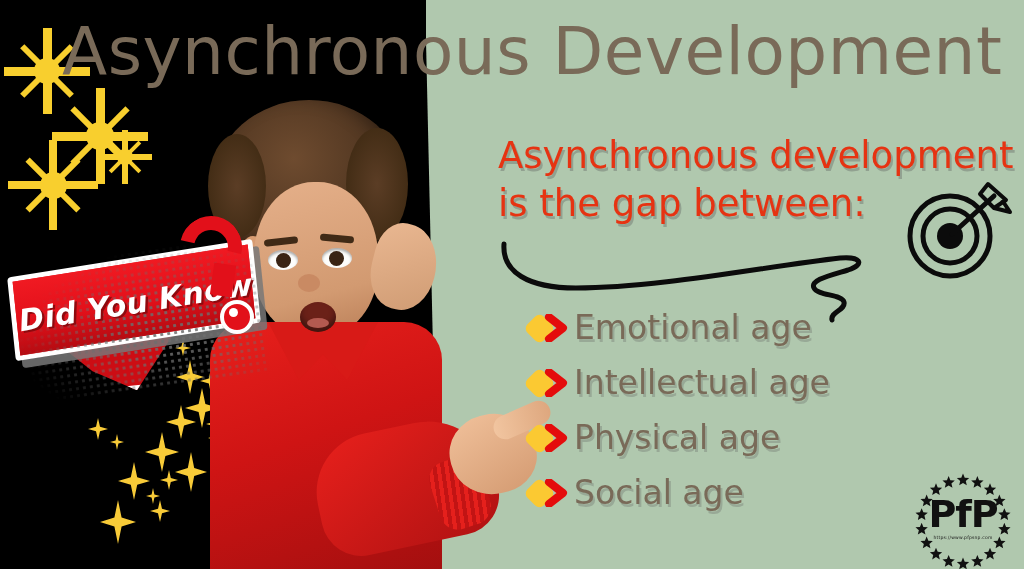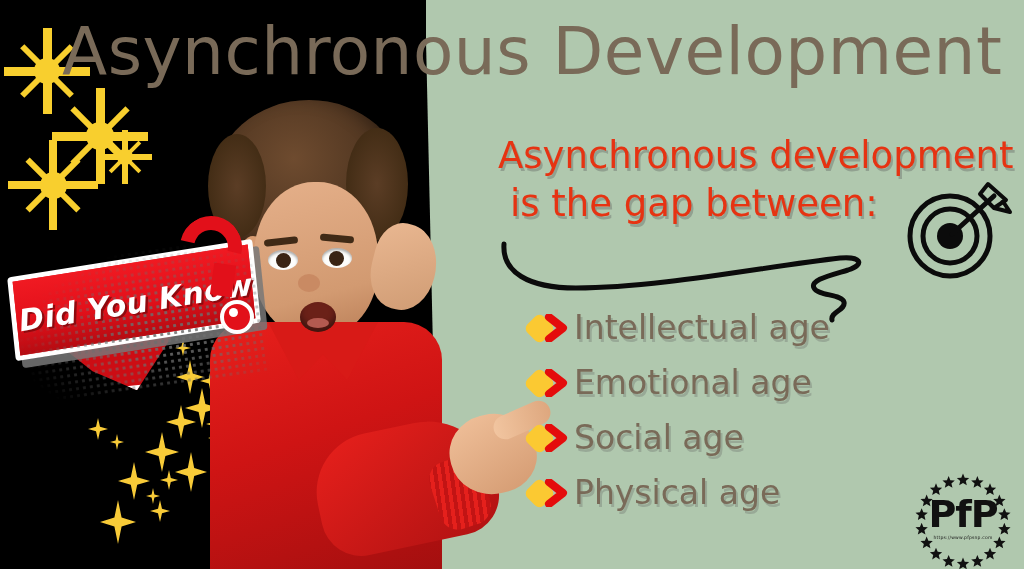--- a/index.html
+++ b/index.html
@@ -242,21 +242,21 @@
   
   .subhead {
     position:absolute; left:498px; top:132px;
     width:520px;
     font-family:"DejaVu Sans", sans-serif;
     font-size:37px; line-height:48px;
     color:#e63312;
     text-shadow:2px 3px 0 rgba(90,90,90,0.35);
     z-index:25;
   }
-  .subhead .l2 { display:block;margin-left:12px; }
+  .subhead .l2 { display:block; }
 
   .squiggle { position:absolute; left:498px; top:238px; width:390px; height:90px; z-index:24; }
 
   .target-icon { position:absolute; left:898px; top:178px; width:118px; height:104px; z-index:24; }
 
   .bullets {
     position:absolute; left:528px; top:300px; width:470px; z-index:25;
   }
   .bullet-row {
     display:flex; align-items:center;
@@ -413,51 +413,51 @@
 
   <div class="bullets">
 
     <div class="bullet-row">
       <span class="bullet-mark">
         <span class="bm-diamond"></span>
         <svg class="bm-chev" viewBox="0 0 28 28">
             <path d="M5 3 L19 14 L5 25" fill="none" stroke="#e40c0c" stroke-width="8" stroke-linecap="round" stroke-linejoin="round"></path>
           </svg>
       </span>
-      <span class="bullet-label">Intellectual age</span>
+      <span class="bullet-label">Emotional age</span>
     </div>
 
     <div class="bullet-row">
       <span class="bullet-mark">
         <span class="bm-diamond"></span>
         <svg class="bm-chev" viewBox="0 0 28 28">
             <path d="M5 3 L19 14 L5 25" fill="none" stroke="#e40c0c" stroke-width="8" stroke-linecap="round" stroke-linejoin="round"></path>
           </svg>
       </span>
-      <span class="bullet-label">Emotional age</span>
+      <span class="bullet-label">Intellectual age</span>
+    </div>
+
+    <div class="bullet-row">
+      <span class="bullet-mark">
+        <span class="bm-diamond"></span>
+        <svg class="bm-chev" viewBox="0 0 28 28">
+            <path d="M5 3 L19 14 L5 25" fill="none" stroke="#e40c0c" stroke-width="8" stroke-linecap="round" stroke-linejoin="round"></path>
+          </svg>
+      </span>
+      <span class="bullet-label">Physical age</span>
     </div>
 
     <div class="bullet-row">
       <span class="bullet-mark">
         <span class="bm-diamond"></span>
         <svg class="bm-chev" viewBox="0 0 28 28">
             <path d="M5 3 L19 14 L5 25" fill="none" stroke="#e40c0c" stroke-width="8" stroke-linecap="round" stroke-linejoin="round"></path>
           </svg>
       </span>
       <span class="bullet-label">Social age</span>
-    </div>
-
-    <div class="bullet-row">
-      <span class="bullet-mark">
-        <span class="bm-diamond"></span>
-        <svg class="bm-chev" viewBox="0 0 28 28">
-            <path d="M5 3 L19 14 L5 25" fill="none" stroke="#e40c0c" stroke-width="8" stroke-linecap="round" stroke-linejoin="round"></path>
-          </svg>
-      </span>
-      <span class="bullet-label">Physical age</span>
     </div>
 
   </div>
 
   <div class="pfp">
     <svg viewBox="0 0 102 100" style="position:absolute;left:0;top:0;width:102px;height:100px;">
       <g fill="#111111">
         <g id="stars">
             <path d="M51.00,1.50L52.72,5.63L57.18,5.99L53.78,8.90L54.82,13.26L51.00,10.93L47.18,13.26L48.22,8.90L44.82,5.99L49.28,5.63Z M65.36,4.03L67.08,8.17L71.55,8.52L68.15,11.44L69.19,15.79L65.36,13.46L61.54,15.79L62.58,11.44L59.18,8.52L63.65,8.17Z M78.00,11.33L79.72,15.46L84.18,15.82L80.78,18.73L81.82,23.08L78.00,20.75L74.18,23.08L75.22,18.73L71.82,15.82L76.28,15.46Z M87.37,22.50L89.09,26.63L93.55,26.99L90.15,29.90L91.19,34.26L87.37,31.93L83.55,34.26L84.59,29.90L81.19,26.99L85.65,26.63Z M92.36,36.21L94.08,40.34L98.54,40.70L95.14,43.61L96.18,47.97L92.36,45.63L88.54,47.97L89.58,43.61L86.18,40.70L90.64,40.34Z M92.36,50.79L94.08,54.93L98.54,55.28L95.14,58.20L96.18,62.55L92.36,60.22L88.54,62.55L89.58,58.20L86.18,55.28L90.64,54.93Z M87.37,64.50L89.09,68.63L93.55,68.99L90.15,71.90L91.19,76.26L87.37,73.92L83.55,76.26L84.59,71.90L81.19,68.99L85.65,68.63Z M78.00,75.67L79.72,79.81L84.18,80.17L80.78,83.08L81.82,87.43L78.00,85.10L74.18,87.43L75.22,83.08L71.82,80.17L76.28,79.81Z M65.36,82.97L67.08,87.10L71.55,87.46L68.15,90.37L69.19,94.73L65.36,92.39L61.54,94.73L62.58,90.37L59.18,87.46L63.65,87.10Z M51.00,85.50L52.72,89.63L57.18,89.99L53.78,92.90L54.82,97.26L51.00,94.92L47.18,97.26L48.22,92.90L44.82,89.99L49.28,89.63Z M36.64,82.97L38.35,87.10L42.82,87.46L39.42,90.37L40.46,94.73L36.64,92.39L32.81,94.73L33.85,90.37L30.45,87.46L34.92,87.10Z M24.00,75.67L25.72,79.81L30.18,80.17L26.78,83.08L27.82,87.43L24.00,85.10L20.18,87.43L21.22,83.08L17.82,80.17L22.28,79.81Z M14.63,64.50L16.35,68.63L20.81,68.99L17.41,71.90L18.45,76.26L14.63,73.93L10.81,76.26L11.85,71.90L8.45,68.99L12.91,68.63Z M9.64,50.79L11.36,54.93L15.82,55.28L12.42,58.20L13.46,62.55L9.64,60.22L5.82,62.55L6.86,58.20L3.46,55.28L7.92,54.93Z M9.64,36.21L11.36,40.34L15.82,40.70L12.42,43.61L13.46,47.97L9.64,45.63L5.82,47.97L6.86,43.61L3.46,40.70L7.92,40.34Z M14.63,22.50L16.35,26.63L20.81,26.99L17.41,29.90L18.45,34.26L14.63,31.92L10.81,34.26L11.85,29.90L8.45,26.99L12.91,26.63Z M24.00,11.33L25.72,15.46L30.18,15.82L26.78,18.73L27.82,23.08L24.00,20.75L20.18,23.08L21.22,18.73L17.82,15.82L22.28,15.46Z M36.64,4.03L38.35,8.17L42.82,8.52L39.42,11.44L40.46,15.79L36.64,13.46L32.81,15.79L33.85,11.44L30.45,8.52L34.92,8.17Z " fill="#111111"></path>
           </g>

